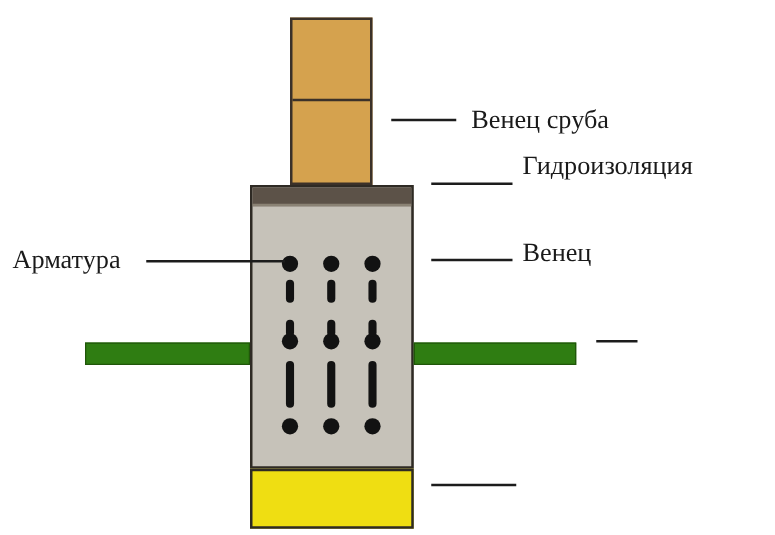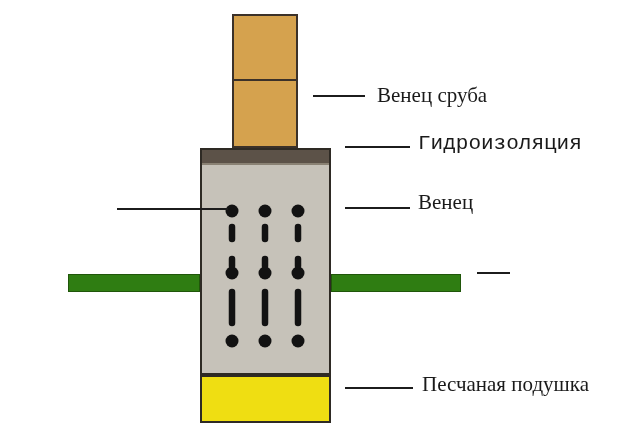--- a/index.html
+++ b/index.html
@@ -70,21 +70,21 @@
   .label {
     position: absolute;
     font-size: 21px;
     line-height: 24px;
     color: var(--c-text, #1a1a1a);
     white-space: nowrap;
   }
   .leader.crown         { left: 313px; top: 95px;  width: 52px;  }
   .label.crown          { left: 377px; top: 83px;  }
   .leader.waterproofing { left: 345px; top: 146px; width: 65px;  }
-  .label.waterproofing  { left: 418px; top: 132px; font-family: Liberation Mono, monospace; }
+  .label.waterproofing  { left: 418px; top: 120px; }
   .leader.concrete      { left: 345px; top: 207px; width: 65px;  }
   .label.concrete       { left: 418px; top: 190px; }
   .leader.rebar         { left: 117px; top: 208px; width: 111px; }
   .label.rebar          { left: 10px;  top: 195px; }
   .leader.ground        { left: 477px; top: 272px; width: 33px;  }
   .label.ground         { left: 522px; top: 256px; }
   .leader.sand          { left: 345px; top: 387px; width: 68px;  }
   .label.sand           { left: 422px; top: 372px; }
 </style>
 </head>
@@ -137,15 +137,15 @@
   <div class="leader crown"></div>
   <div class="leader waterproofing"></div>
   <div class="leader concrete"></div>
   <div class="leader rebar"></div>
   <div class="leader ground"></div>
   <div class="leader sand"></div>
 
   <div class="label crown">Венец сруба</div>
   <div class="label waterproofing">Гидроизоляция</div>
   <div class="label concrete">Венец</div>
-  <div class="label sand">Песчаная подушка</div>
+  <div class="label rebar">Арматура</div>
 
 </div>
 
 </body></html>

